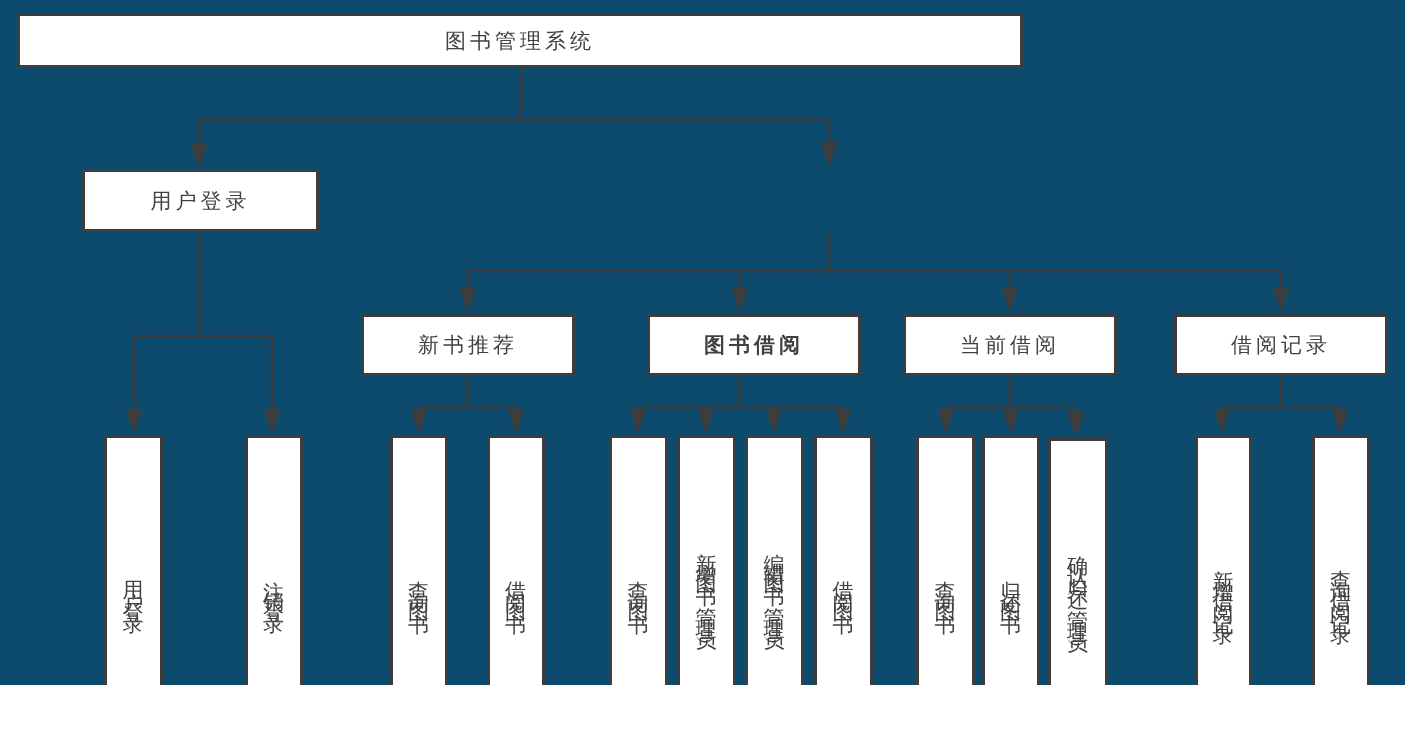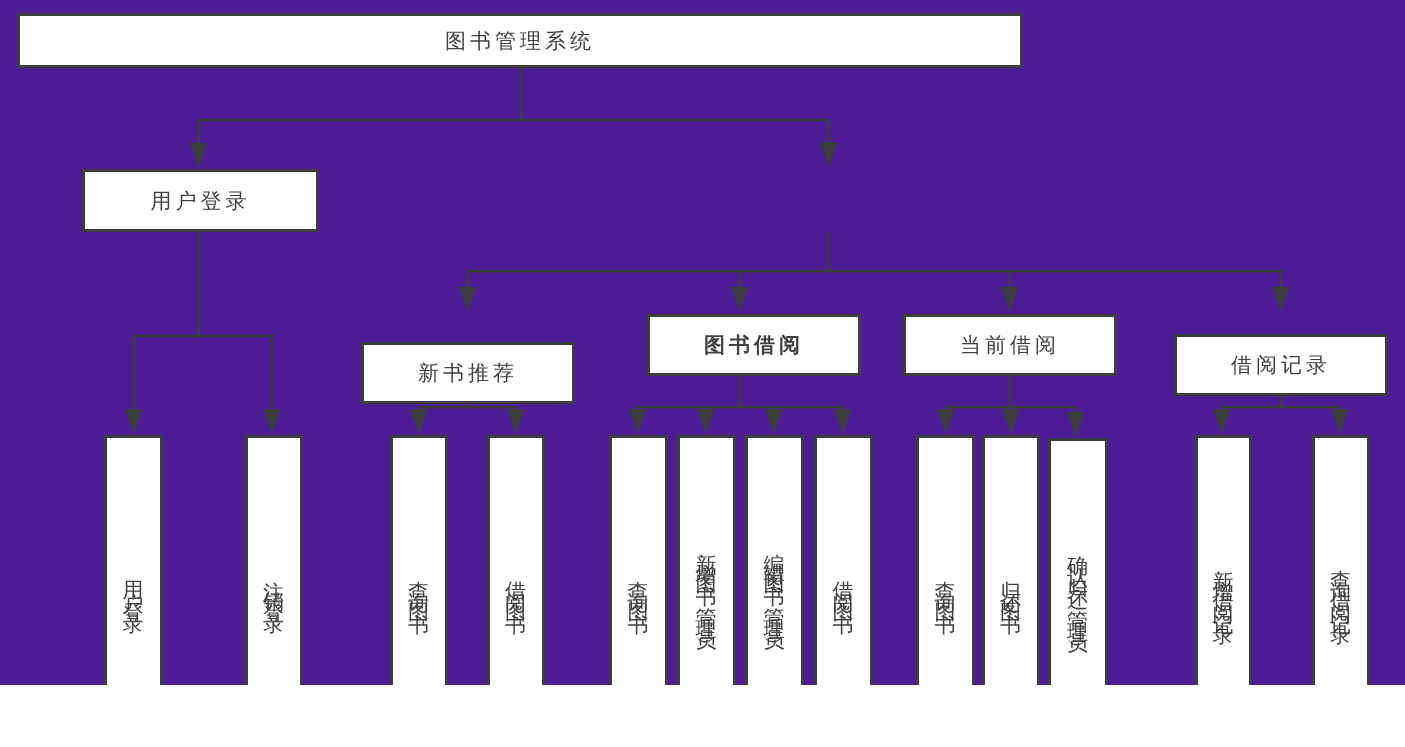--- a/index.html
+++ b/index.html
@@ -1,20 +1,20 @@
 <!DOCTYPE html>
 <html><head>
 <meta charset="utf-8">
 <style>
   html, body { margin: 0; padding: 0; background: #ffffff; }
   .stage {
     position: relative;
     width: 1405px;
     height: 685px;
-    background: #4c1d95;
+    background: #0c4a6e;
     overflow: hidden;
     font-family: "Liberation Sans", "DejaVu Sans", sans-serif;
     color: #414141;
     text-align: right;
   }
   .wires {
     position: absolute;
     left: 0; top: 0;
     width: 1405px; height: 747px;
     pointer-events: none;
@@ -128,30 +128,30 @@
   </svg>
 
   <div class="hbox" style="left:17px; top:13px; width:1006px; height:55px;">
     <span>图书管理系统</span>
   </div>
 
   <div class="hbox" style="left:82px; top:169px; width:237px; height:63px;">
     <span>用户登录</span>
   </div>
 
-  <div class="hbox" style="left:361px; top:314px; width:214px; height:62px;margin-top:28px;">
+  <div class="hbox" style="left:361px; top:314px; width:214px; height:62px;">
     <span>新书推荐</span>
   </div>
   <div class="hbox" style="left:647px; top:314px; width:214px; height:62px;font-weight:bold;">
     <span>图书借阅</span>
   </div>
   <div class="hbox" style="left:903px; top:314px; width:214px; height:62px;">
     <span>当前借阅</span>
   </div>
-  <div class="hbox" style="left:1174px; top:314px; width:214px; height:62px;margin-top:20px;">
+  <div class="hbox" style="left:1174px; top:314px; width:214px; height:62px;">
     <span>借阅记录</span>
   </div>
 
   <div class="vbox" style="left:104px; top:435px; width:59px; height:301px;">
     <span class="vtext">用户登录</span>
   </div>
   <div class="vbox" style="left:245px; top:435px; width:58px; height:301px;">
     <span class="vtext">注销登录</span>
   </div>
 

